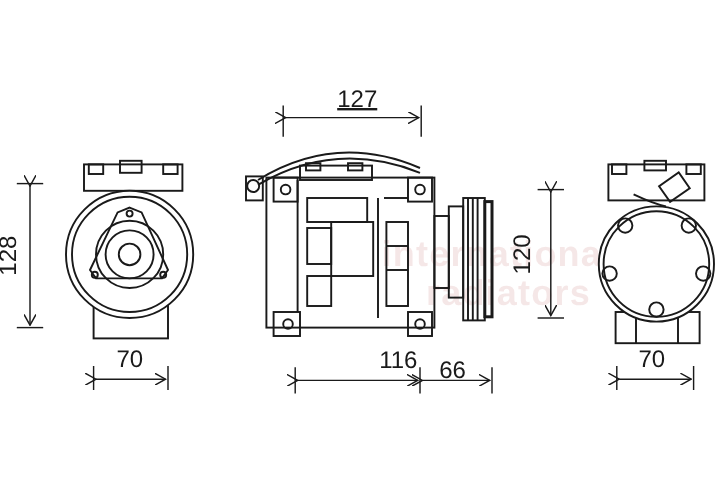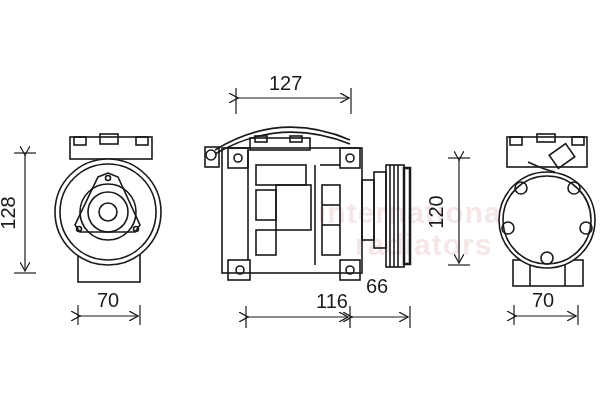--- a/index.html
+++ b/index.html
@@ -131,17 +131,17 @@
     </g>
 
     <line x1="514" y1="305" x2="514" y2="325" stroke-width="1.2"></line>
     <line x1="578" y1="305" x2="578" y2="325" stroke-width="1.2"></line>
     <line x1="516" y1="316" x2="576" y2="316" stroke-width="1.2" marker-start="url(#arr)" marker-end="url(#arr)"></line>
   </g>
 </svg>
 
 <div class="dim-label vert" style="left:-9px; top:203px;">128</div>
 <div class="dim-label" style="left:97px; top:290px;">70</div>
-<div class="dim-label" style="left:269px; top:73px;">127</div>
+<div class="dim-label" style="left:281px; top:73px;text-decoration:underline;">127</div>
 <div class="dim-label" style="left:280px; top:291px;margin-left:36px;">116</div>
-<div class="dim-label" style="left:366px; top:276px;">66</div>
+<div class="dim-label" style="left:366px; top:299px;">66</div>
 <div class="dim-label vert" style="left:419px; top:202px;">120</div>
 <div class="dim-label" style="left:532px; top:290px;">70</div>
 
 </body></html>

